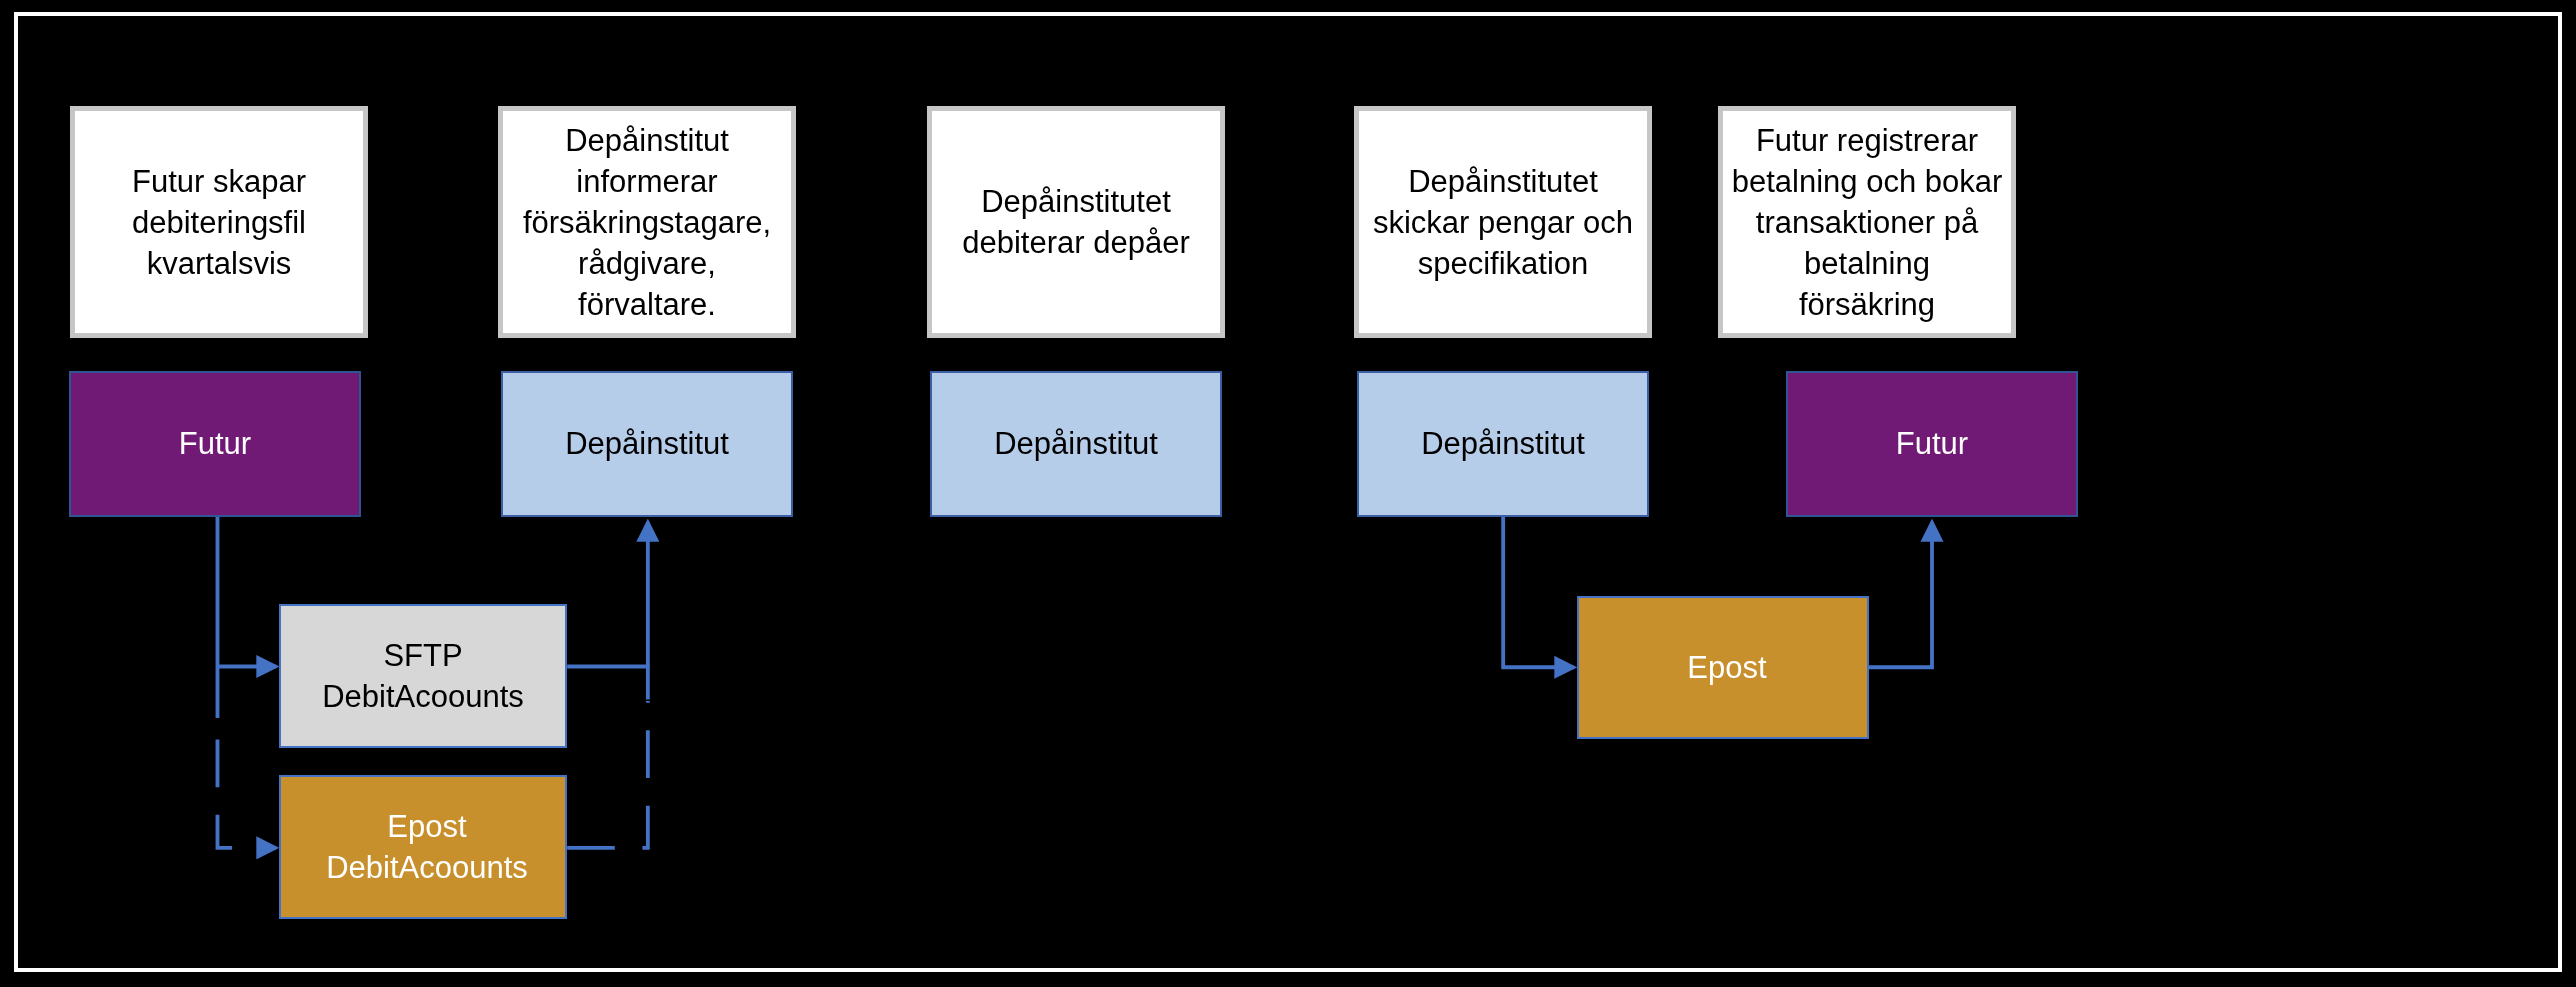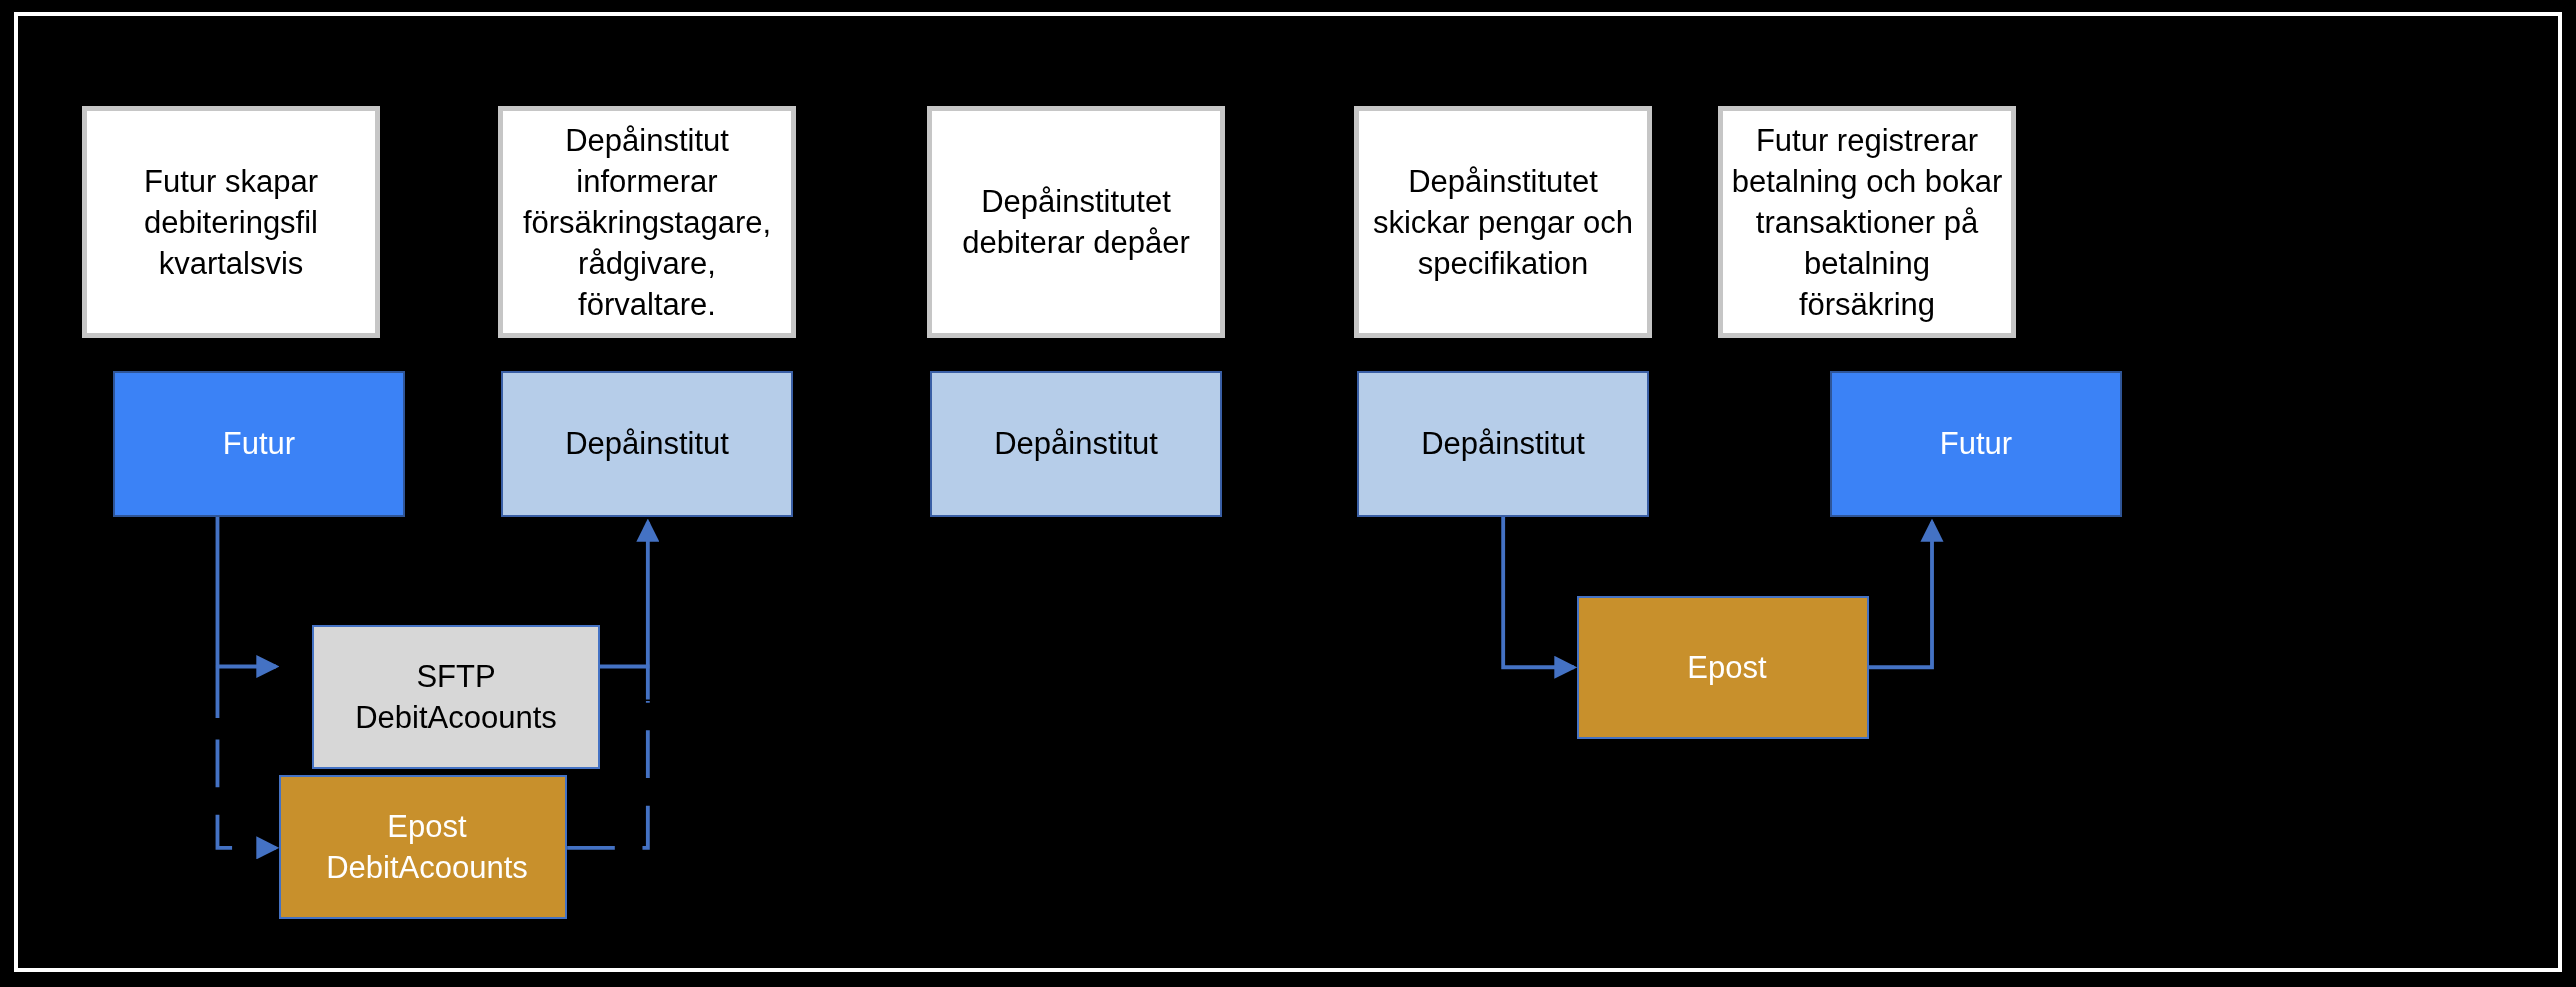--- a/index.html
+++ b/index.html
@@ -40,36 +40,36 @@
     top: 371px;
     width: 292px;
     height: 146px;
     box-sizing: border-box;
     display: flex;
     justify-content: center;
     align-items: center;
     text-align: center;
     font-size: 31px;
   }
-  .actor.primary   { background: #3b82f6; border: 2.3px solid #2f5597; color: #ffffff; margin-left: 44px; }
+  .actor.primary   { background: #701a75; border: 2.3px solid #2f5597; color: #ffffff; }
   .actor.secondary { background: #b6cde9; border: 2.3px solid #3a5fa5; color: #000000; }
   .channel {
     position: absolute;
     box-sizing: border-box;
     display: flex;
     flex-direction: column;
     justify-content: center;
     align-items: center;
     text-align: center;
     font-size: 31px;
     line-height: 41px;
   }
   .channel.gray   { background: #d7d7d7; border: 2.3px solid #4472c4; color: #000000; }
   .channel.orange { background: #c8902c; border: 2.3px solid #4472c4; color: #ffffff; padding-left: 8px; }
-  .ch-sftp        { left: 279px;  top: 625px;  width: 288px; height: 144px; margin-left: 33px; }
+  .ch-sftp        { left: 279px;  top: 604px;  width: 288px; height: 144px; }
   .ch-epost-debit { left: 279px;  top: 775px; width: 288px; height: 144px; }
   .ch-epost       { left: 1577px; top: 596px;  width: 292px; height: 143px; }
   .connectors {
     position: absolute;
     left: 0; top: 0;
     width: 2576px; height: 988px;
     pointer-events: none;
   }
 </style>
 </head>
@@ -90,21 +90,21 @@
       <path d="M 281 867 L 359 867" marker-end="url(#arrowhead)"></path>
       <path d="M 738 867 L 845 867"></path>
       <path d="M 843 910 L 843 679" marker-end="url(#arrowhead)"></path>
       <path d="M 1956 672 L 1956 868 L 2048 868" marker-end="url(#arrowhead)"></path>
       <path d="M 2432 868 L 2514 868 L 2514 679" marker-end="url(#arrowhead)"></path>
       <path d="M 283 962 L 283 1103 L 359 1103" stroke-dasharray="62 36" marker-end="url(#arrowhead)"></path>
       <path d="M 738 1103 L 843 1103 L 843 912" stroke-dasharray="62 36"></path>
     </g>
   </svg>
 
-  <div class="note" style="left:82px">
+  <div class="note" style="left:70px">
     <div>Futur skapar</div>
     <div>debiteringsfil</div>
     <div>kvartalsvis</div>
   </div>
   <div class="actor primary" style="left:69px">
     <span>Futur</span>
   </div>
 
   <div class="note" style="left:498px">
     <div>Depåinstitut</div>

